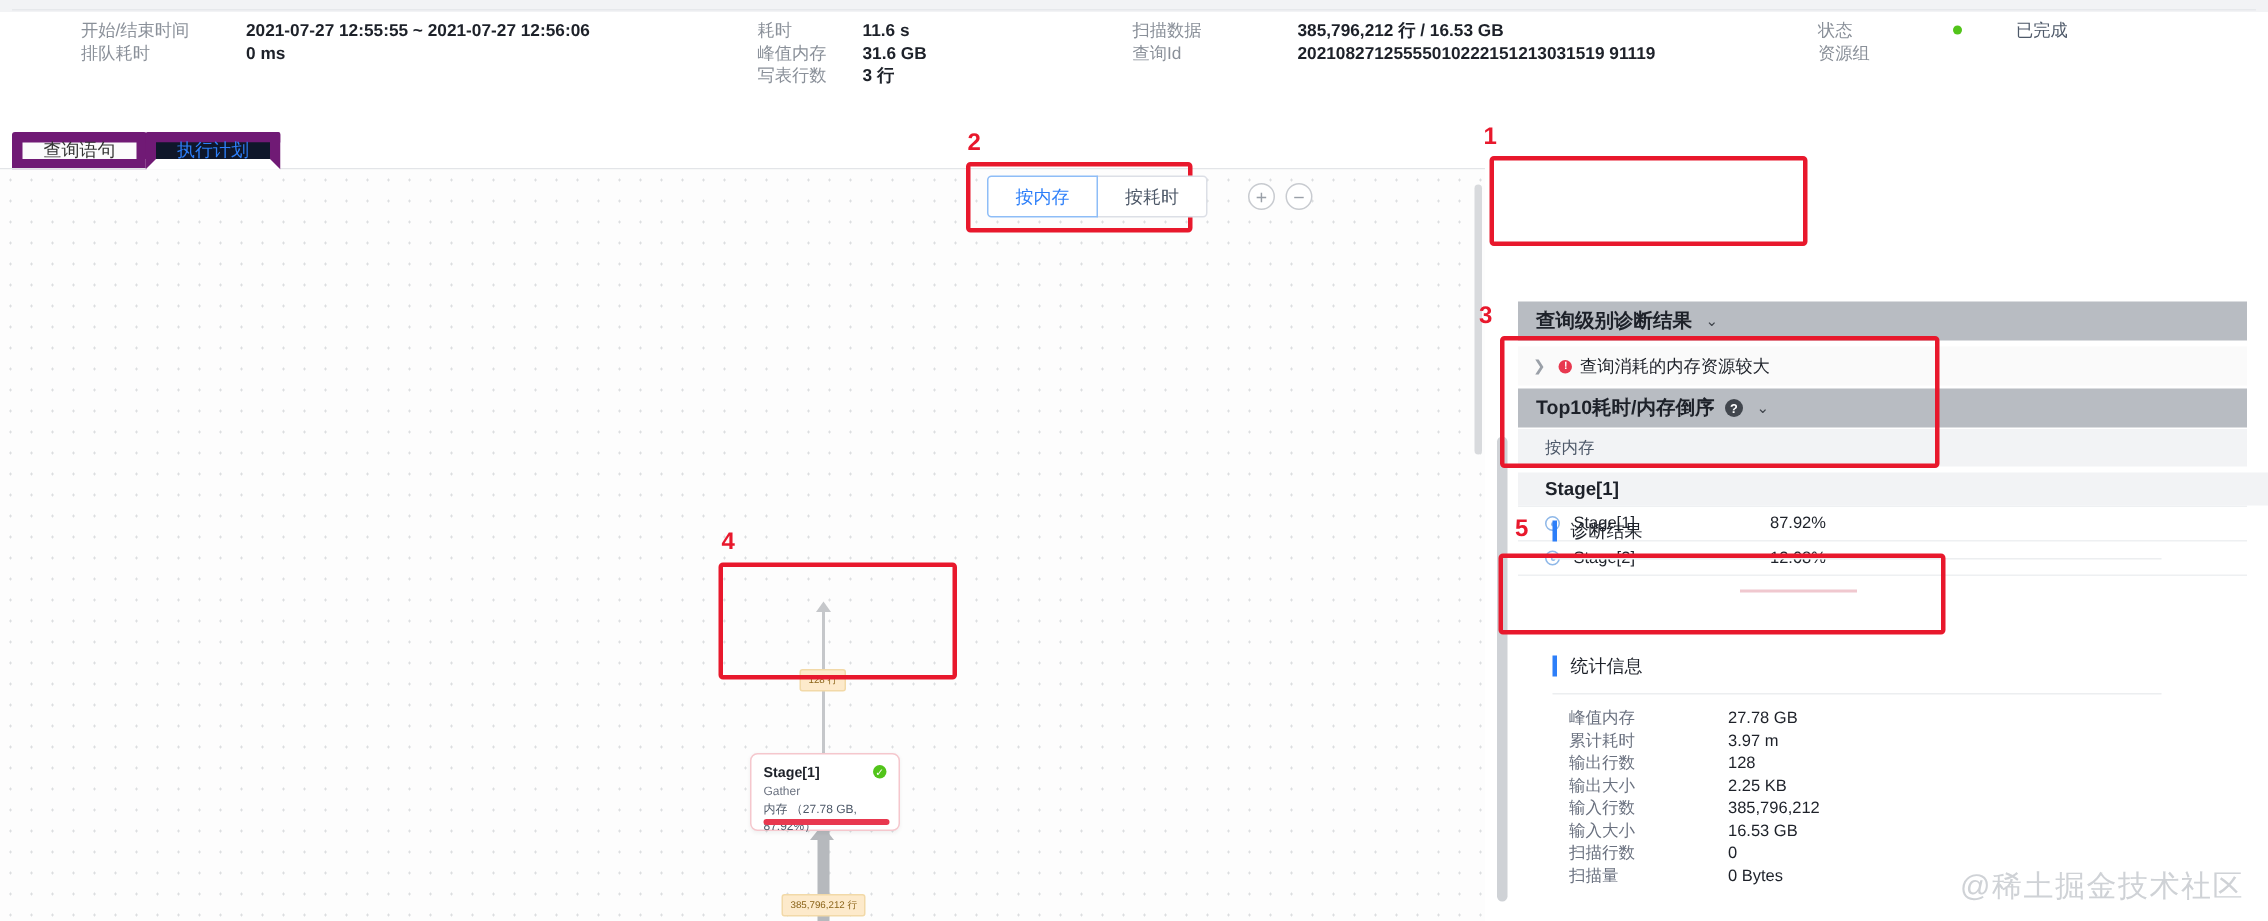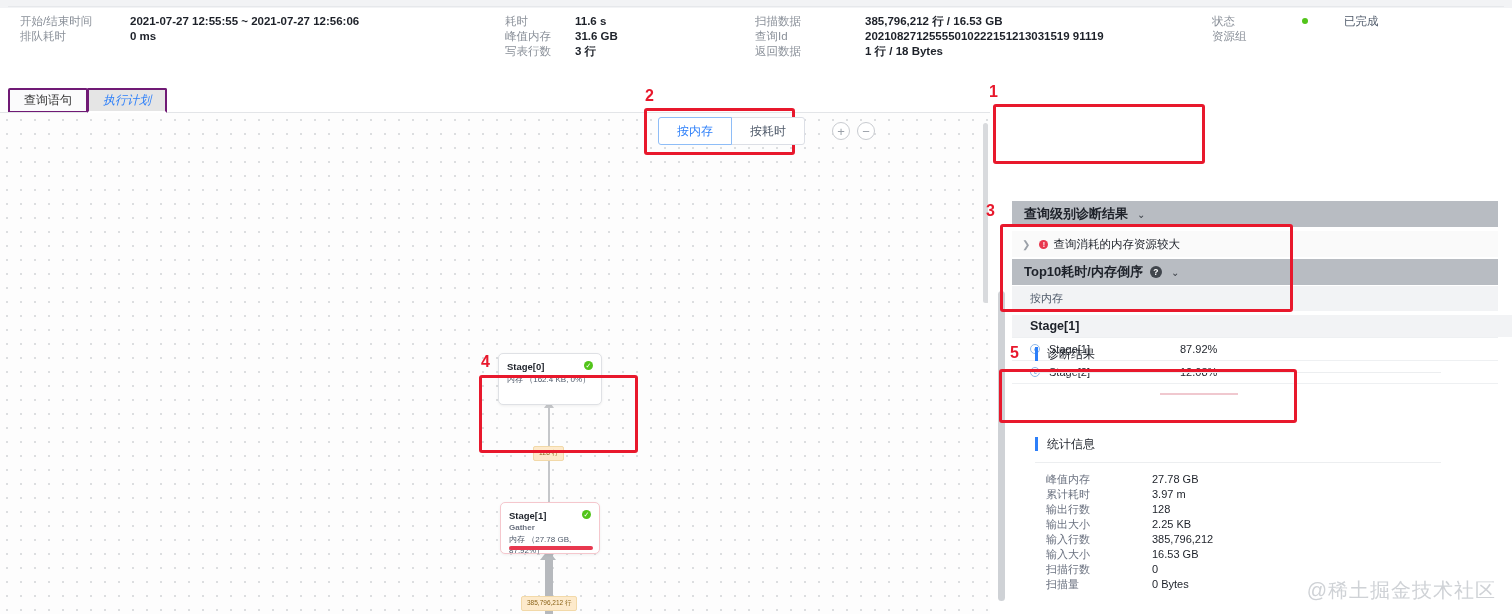--- a/index.html
+++ b/index.html
@@ -19,21 +19,21 @@
   
   .summary {
     position: absolute; top: 14px; left: 0; width: 1512px; height: 66px;
     background: #fff;
   }
   .sum-col { position:absolute; top:0; font-size:11.5px; line-height:15px; }
   .sum-row { display:flex; height:15px; align-items:center; }
   .sum-label { color:#8a9099; white-space:nowrap; }
   .sum-value { color:#1d2129; font-weight:600; white-space:nowrap; }
 
-  .col1 { left:20px; } .col1 .sum-label{ width:110px; } 
+  .col1 { left:20px; } .col1 .sum-label{ width:110px;margin-left:34px; } 
   .col2 { left:505px; } .col2 .sum-label{ width:70px; }
   .col3 { left:755px; } .col3 .sum-label{ width:110px; }
   .col4 { left:1212px; } .col4 .sum-label{ width:90px; }
 
   .redacted {
     display:inline-block; width:52px; height:11px;
     background: linear-gradient(180deg,#e9eaec,#dfe1e4);
     border-radius:1px; position:relative; top:1px;
   }
   .redacted:after{
@@ -43,24 +43,24 @@
   .status-dot {
     display:inline-block; width:6px;height:6px;border-radius:50%;
     background:#52c41a; margin-right:5px; position:relative; top:-1px;
   }
   .status-text { color:#4e5969; font-weight:400;margin-left:31px; }
 
   
   .tabs { position:absolute; top:88px; left:8px; height:25px; display:flex; }
   .tab {
     height:25px; padding:0 14px; display:flex;align-items:center;
-    font-size:12px; border:2px solid #701a75; background:#fbfbfc; color:#333;
+    font-size:12px; border:7px solid #701a75; background:#fbfbfc; color:#333;
     border-radius:2px 2px 0 0; margin-right:-1px; cursor:pointer;
   }
-  .tab.active { background:#e5e5e5; color:#2d7ff9; border-bottom-color:#fff; position:relative; z-index:2;font-style:italic;}
+  .tab.active { background:#0f172a; color:#2d7ff9; border-bottom-color:#fff; position:relative; z-index:2;}
   .tabs-underline { position:absolute; top:112px; left:0; width:990px; height:1px; background:#e3e5e8; }
 
   
   .canvas {
     position:absolute; top:113px; left:0; width:990px; height:501px;
     background-color:#fdfdfd;
     background-image: radial-gradient(circle, #dcdee0 0.8px, transparent 0.9px);
     background-size: 14px 14px;
     overflow:hidden;
   }
@@ -83,21 +83,21 @@
     line-height:1;
   }
   .zoom-in { left:832px; } .zoom-out { left:857px; }
 
   
   .node {
     position:absolute; background:#fff; border:1px solid #dfe1e5; border-radius:5px;
     box-shadow:0 1px 3px rgba(0,0,0,0.06);
   }
   .node .ntitle { font-size:9.5px; font-weight:700; color:#1d2129; position:absolute; left:8px; top:7px; }
-  .node .nsub   { font-size:8px; color:#6b7280; position:absolute; left:8px; top:20px;font-weight:bold; }
+  .node .nsub   { font-size:8px; color:#6b7280; position:absolute; left:8px; top:20px; }
   .node .nmem   { font-size:8px; color:#4e5969; position:absolute; left:8px; }
   .node .ok {
     position:absolute; right:8px; top:7px; width:9px;height:9px;border-radius:50%;
     background:#52c41a; color:#fff; font-size:7px; display:flex;align-items:center;justify-content:center;
   }
   .bar { position:absolute; left:8px; height:4px; border-radius:2px; }
 
   #node0 { left:498px; top:240px; width:104px; height:52px; }
   #node0 .nmem { top:20px; }
   #node1 { left:500px; top:389px; width:100px; height:52px; border-color:#f5c7cd; }
@@ -248,24 +248,20 @@
 
     <div class="sum-col col3">
       <div class="sum-row">
         <span class="sum-label">扫描数据</span>
         <span class="sum-value">385,796,212 行 / 16.53 GB</span>
       </div>
       <div class="sum-row">
         <span class="sum-label">查询Id</span>
         <span class="sum-value">20210827125555010222151213031519 91119</span>
       </div>
-      <div class="sum-row">
-        <span class="sum-label">返回数据</span>
-        <span class="sum-value">1 行 / 18 Bytes</span>
-      </div>
     </div>
 
     <div class="sum-col col4">
       <div class="sum-row">
         <span class="sum-label">状态</span>
         <span>
           <span class="status-dot"></span><span class="status-text">已完成</span>
         </span>
       </div>
       <div class="sum-row">
@@ -285,25 +281,20 @@
     <div class="canvas-scroll-v"></div>
 
     <div class="edge" id="edge-a"></div>
     <div class="arrow-up" id="arr-a"></div>
     <div class="edge" id="edge-b"></div>
     <div class="arrow-up" id="arr-b"></div>
 
     <div class="edge-label" id="lbl-a">128 行</div>
     <div class="edge-label" id="lbl-b">385,796,212 行</div>
 
-    <div class="node" id="node0">
-      <div class="ntitle">Stage[0]</div>
-      <div class="ok">✓</div>
-      <div class="nmem">内存 （162.4 KB, 0%）</div>
-    </div>
 
     <div class="node" id="node1">
       <div class="ntitle">Stage[1]</div>
       <div class="ok">✓</div>
       <div class="nsub">Gather</div>
       <div class="nmem">内存 （27.78 GB, 87.92%）</div>
       <div class="bar"></div>
     </div>
 
   </div>

